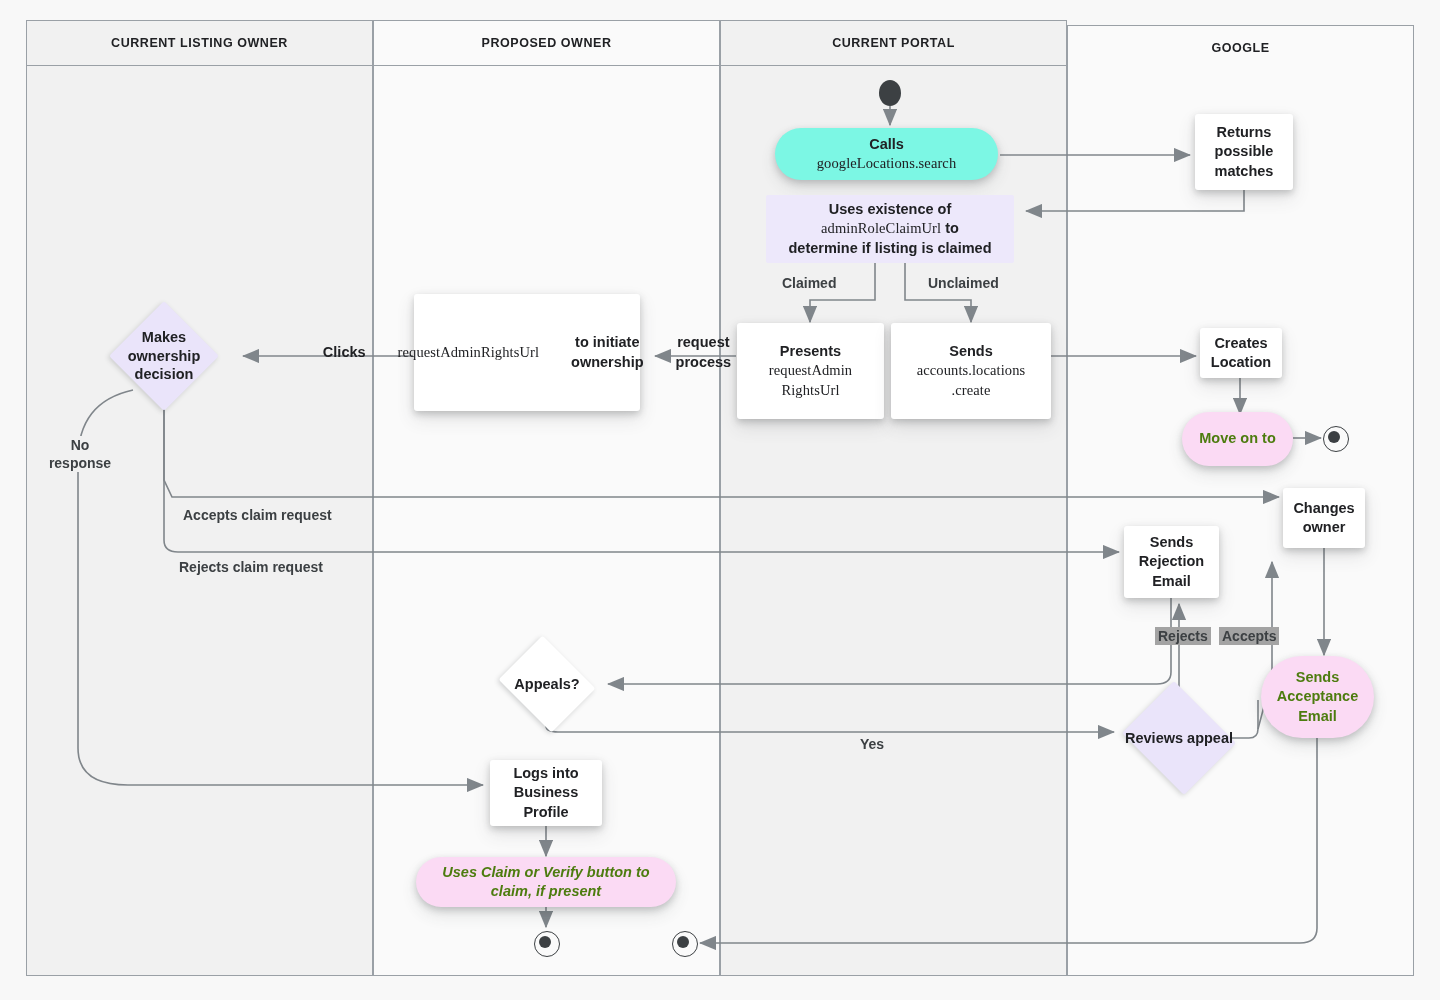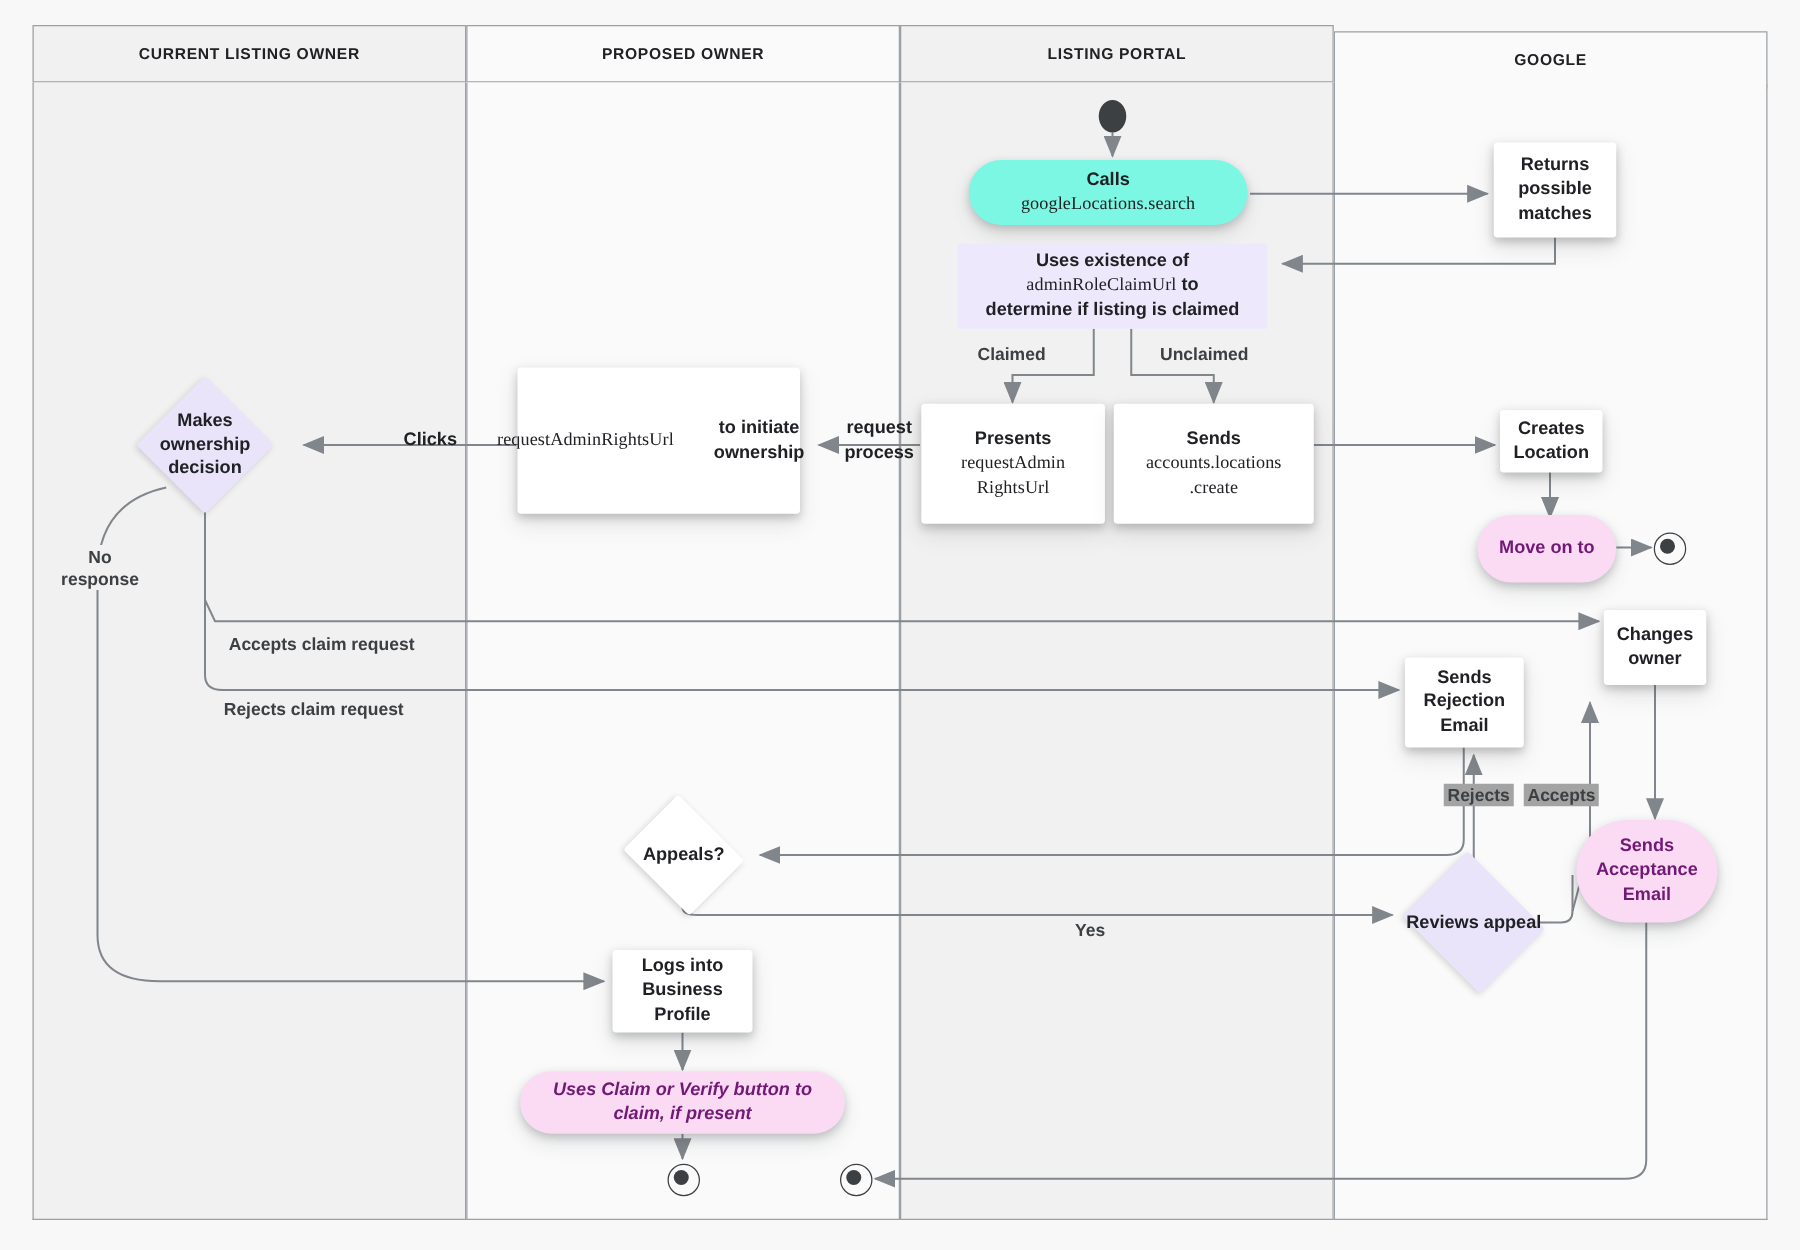--- a/index.html
+++ b/index.html
@@ -19,21 +19,21 @@
 
   
   .node{position:absolute;box-sizing:border-box;display:flex;align-items:center;
     justify-content:center;text-align:center;color:#202124;font-weight:700;
     font-size:14.5px;line-height:1.34;z-index:5;}
   .rect{background:#FFFFFF;border-radius:3px;
     box-shadow:0 3px 7px rgba(60,64,67,.26),0 8px 18px rgba(60,64,67,.13);}
   .pill{border-radius:999px;
     box-shadow:0 3px 7px rgba(60,64,67,.24),0 8px 16px rgba(60,64,67,.12);}
   .pill.cyan{background:#7CF7E4;}
-  .pill.pink{background:#FBDAF4;color:#701a75;}
+  .pill.pink{background:#FBDAF4;color:#4d7c0f;}
   .flat{background:#EDE8FB;border-radius:2px;}
   .dia{position:absolute;z-index:5;display:flex;align-items:center;justify-content:center;}
   .dia .sh{position:absolute;left:0;top:0;width:100%;height:100%;
     transform:rotate(45deg) scale(.707);border-radius:4px;}
   .dia.lav .sh{background:#EAE4FA;box-shadow:0 3px 7px rgba(60,64,67,.2);}
   .dia.wht .sh{background:#FFFFFF;box-shadow:0 3px 7px rgba(60,64,67,.22);}
   .dia .tx{position:relative;z-index:2;text-align:center;font-weight:700;
     font-size:14.5px;line-height:1.3;color:#202124;}
   .mono{font-family:"Liberation Serif",serif;font-weight:400;font-size:14.5px;letter-spacing:.1px;}
 
@@ -55,21 +55,21 @@
 
 <div id="stage">
 
   <div class="lane-head a" style="left:26px;top:20px;width:347px;height:46px;">
     <span>CURRENT LISTING OWNER</span>
   </div>
   <div class="lane-head b" style="left:373px;top:20px;width:347px;height:46px;">
     <span>PROPOSED OWNER</span>
   </div>
   <div class="lane-head a" style="left:720px;top:20px;width:347px;height:46px;">
-    <span>LISTING PORTAL</span>
+    <span>CURRENT PORTAL</span>
   </div>
   <div class="lane-head b" style="left:1067px;top:25px;width:347px;height:46px;">
     <span>GOOGLE</span>
   </div>
 
   <div class="lane-body a" style="left:26px;top:66px;width:347px;height:910px;"></div>
   <div class="lane-body b" style="left:373px;top:66px;width:347px;height:910px;"></div>
   <div class="lane-body a" style="left:720px;top:66px;width:347px;height:910px;"></div>
   <div class="lane-body b" style="left:1067px;top:66px;width:347px;height:910px;"></div>
 

